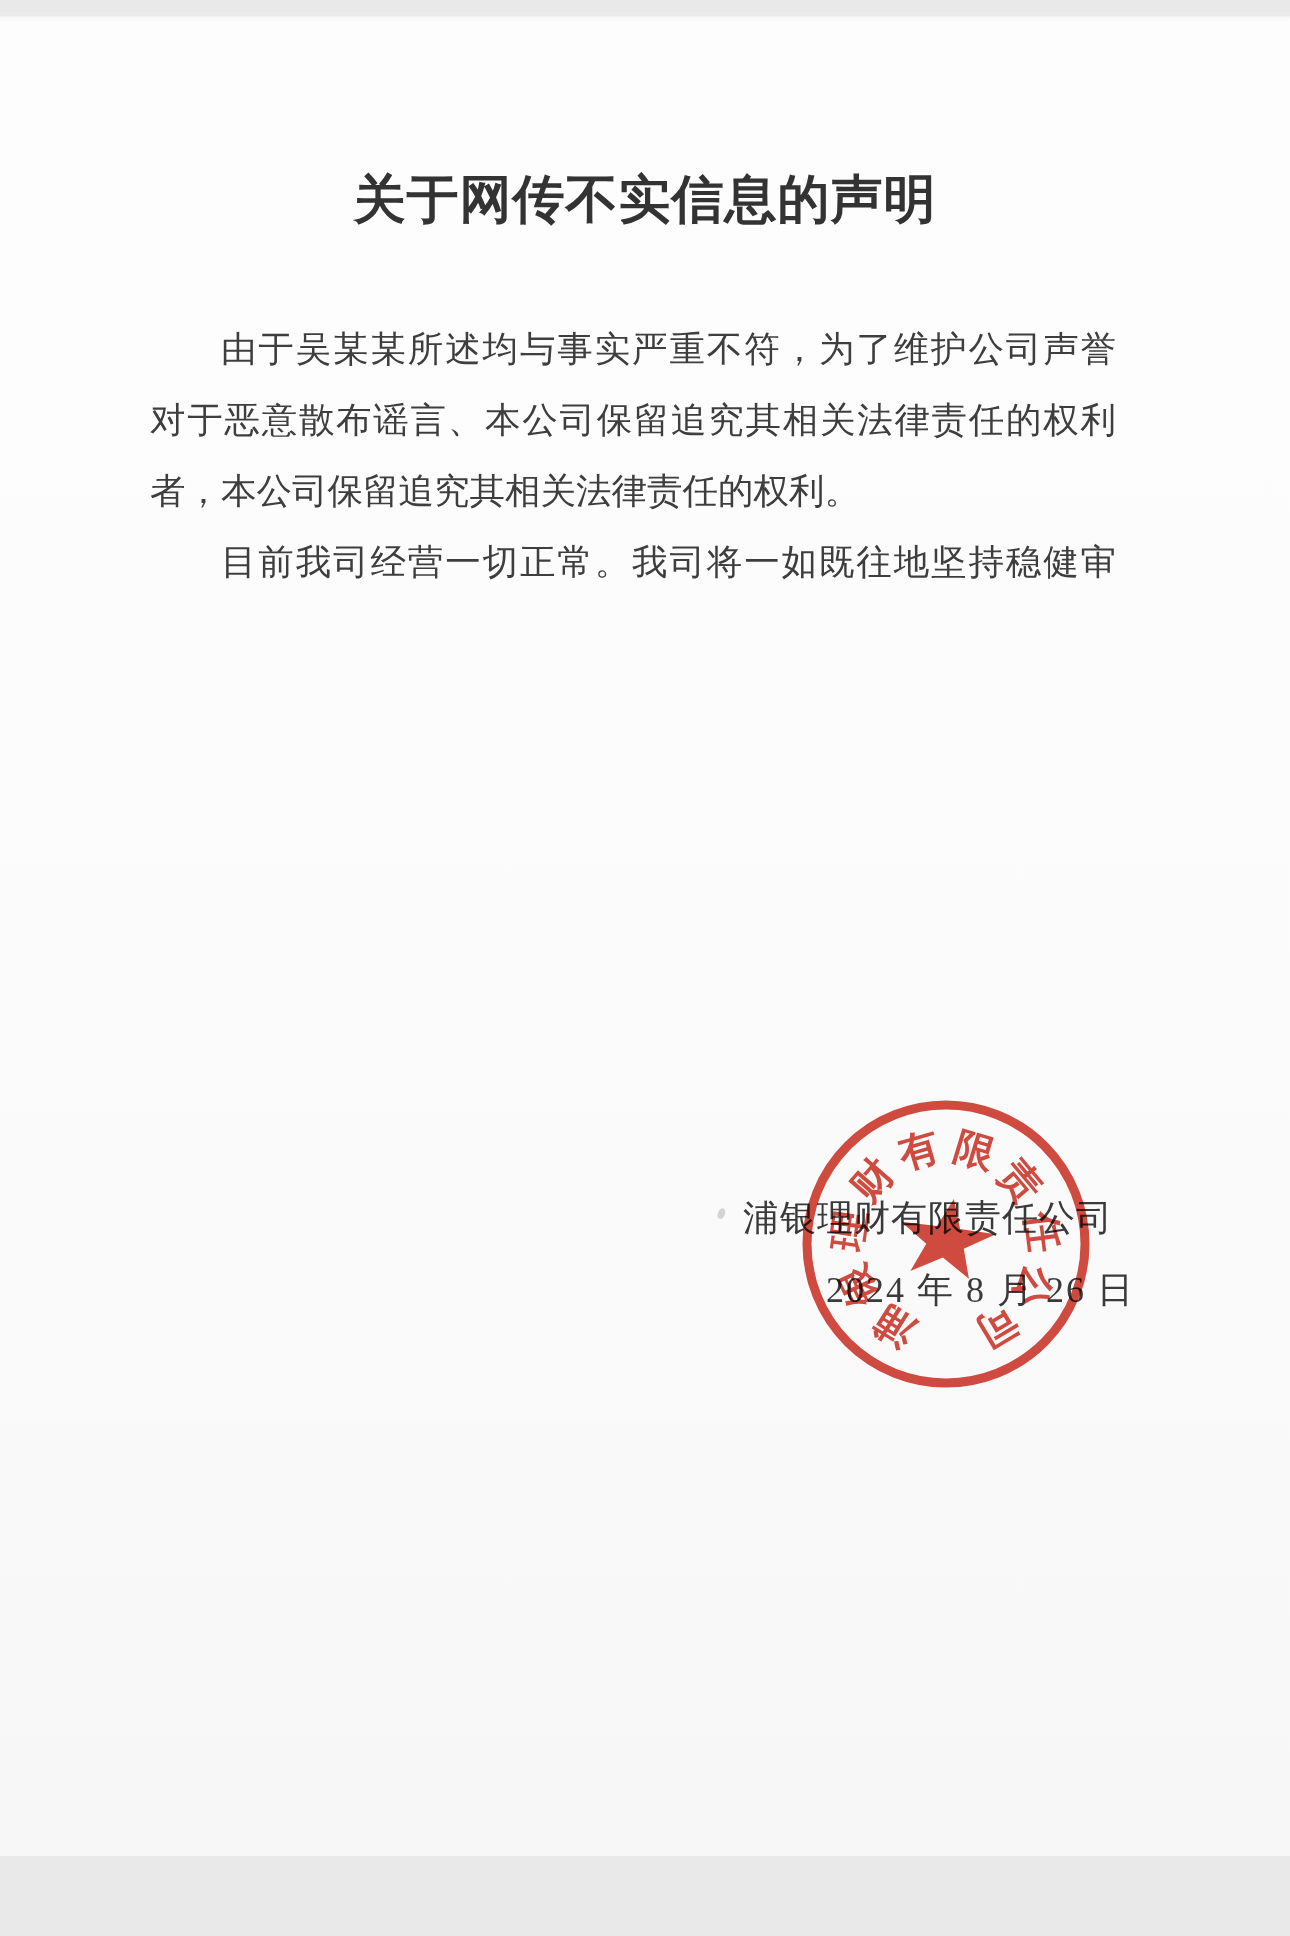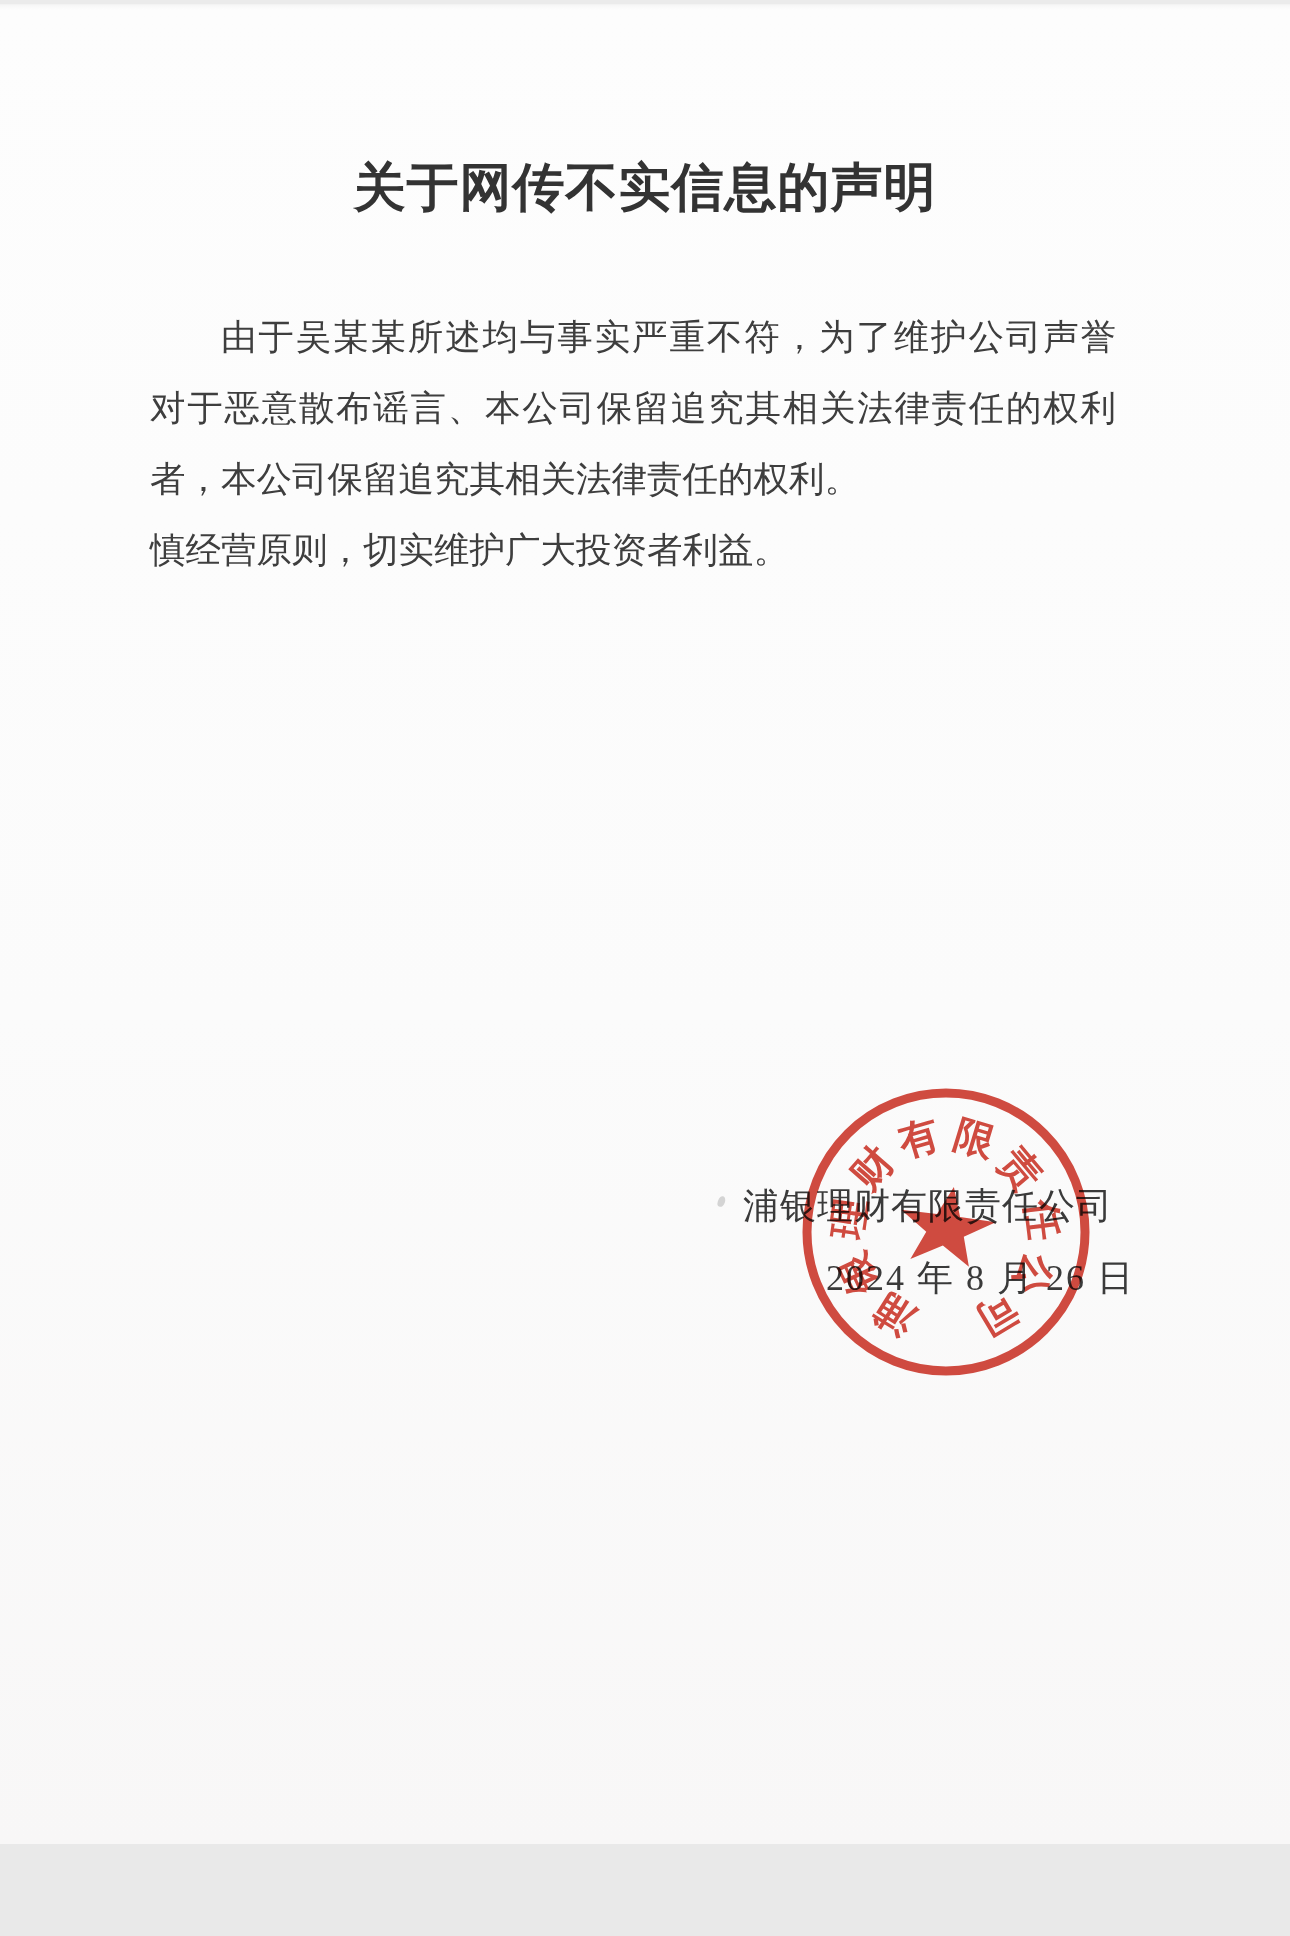--- a/index.html
+++ b/index.html
@@ -1,19 +1,19 @@
 <!DOCTYPE html>
 <html><head>
 <meta charset="utf-8">
 <style>
   html,body{margin:0;padding:0;background:#e9e9e9;}
   .page{
     position:relative;
     width:1290px;height:1844px;
-    margin:0 auto;
+    margin:12px auto;
     background:linear-gradient(180deg,#f0f0f0 0px,#fdfdfd 10px,#fbfbfb 55%,#f8f7f7 100%);
     font-family:"Liberation Serif","DejaVu Serif",serif;
     overflow:hidden;
   }
   .top-edge{
     position:absolute;top:0;left:0;width:100%;height:4px;
     background:#ebebeb;border-bottom:1px solid #f3f3f3;
   }
   .doc-title{
     margin:156px 0 0 0;
@@ -69,21 +69,21 @@
 
 <div class="page" style="background: linear-gradient(rgb(240, 240, 240) 0px, rgb(253, 253, 253) 10px, rgb(251, 251, 251) 55%, rgb(248, 247, 247) 100%);">
   <div class="top-edge"></div>
 
   <h1 class="doc-title" style="color: rgb(51, 51, 51);">关于网传不实信息的声明</h1>
 
   <div class="body-text" style="color: rgb(62, 62, 62);">
     <div class="line indent">由于吴某某所述均与事实严重不符，为了维护公司声誉</div>
     <div class="line">对于恶意散布谣言、本公司保留追究其相关法律责任的权利</div>
     <div class="line last">者，本公司保留追究其相关法律责任的权利。</div>
-    <div class="line last">慎经营原则，切实维护广大投资者利益。</div>
+    <div class="line indent">目前我司经营一切正常。我司将一如既往地坚持稳健审</div>
   </div>
 
   <div class="signature-block">
     <div class="ink-speck"></div>
     <div class="signature-line">浦银理财有限责任公司</div>
     <div class="date-line">2024 年 8 月 26 日</div>
 
     <svg class="seal" id="seal-svg" viewBox="0 0 292 292" aria-hidden="true" style="color: rgb(207, 56, 44);">
       <circle id="seal-ring" cx="146" cy="146" r="139" fill="none" stroke="currentColor" stroke-width="9"></circle>
       <polygon id="seal-star" fill="currentColor" transform="translate(146,143) scale(0.95,0.8) rotate(9)" points="0.0,-53.0 12.3,-17.0 50.4,-16.4 20.0,6.5 31.2,42.9 0.0,21.0 -31.2,42.9 -20.0,6.5 -50.4,-16.4 -12.3,-17.0"></polygon>

